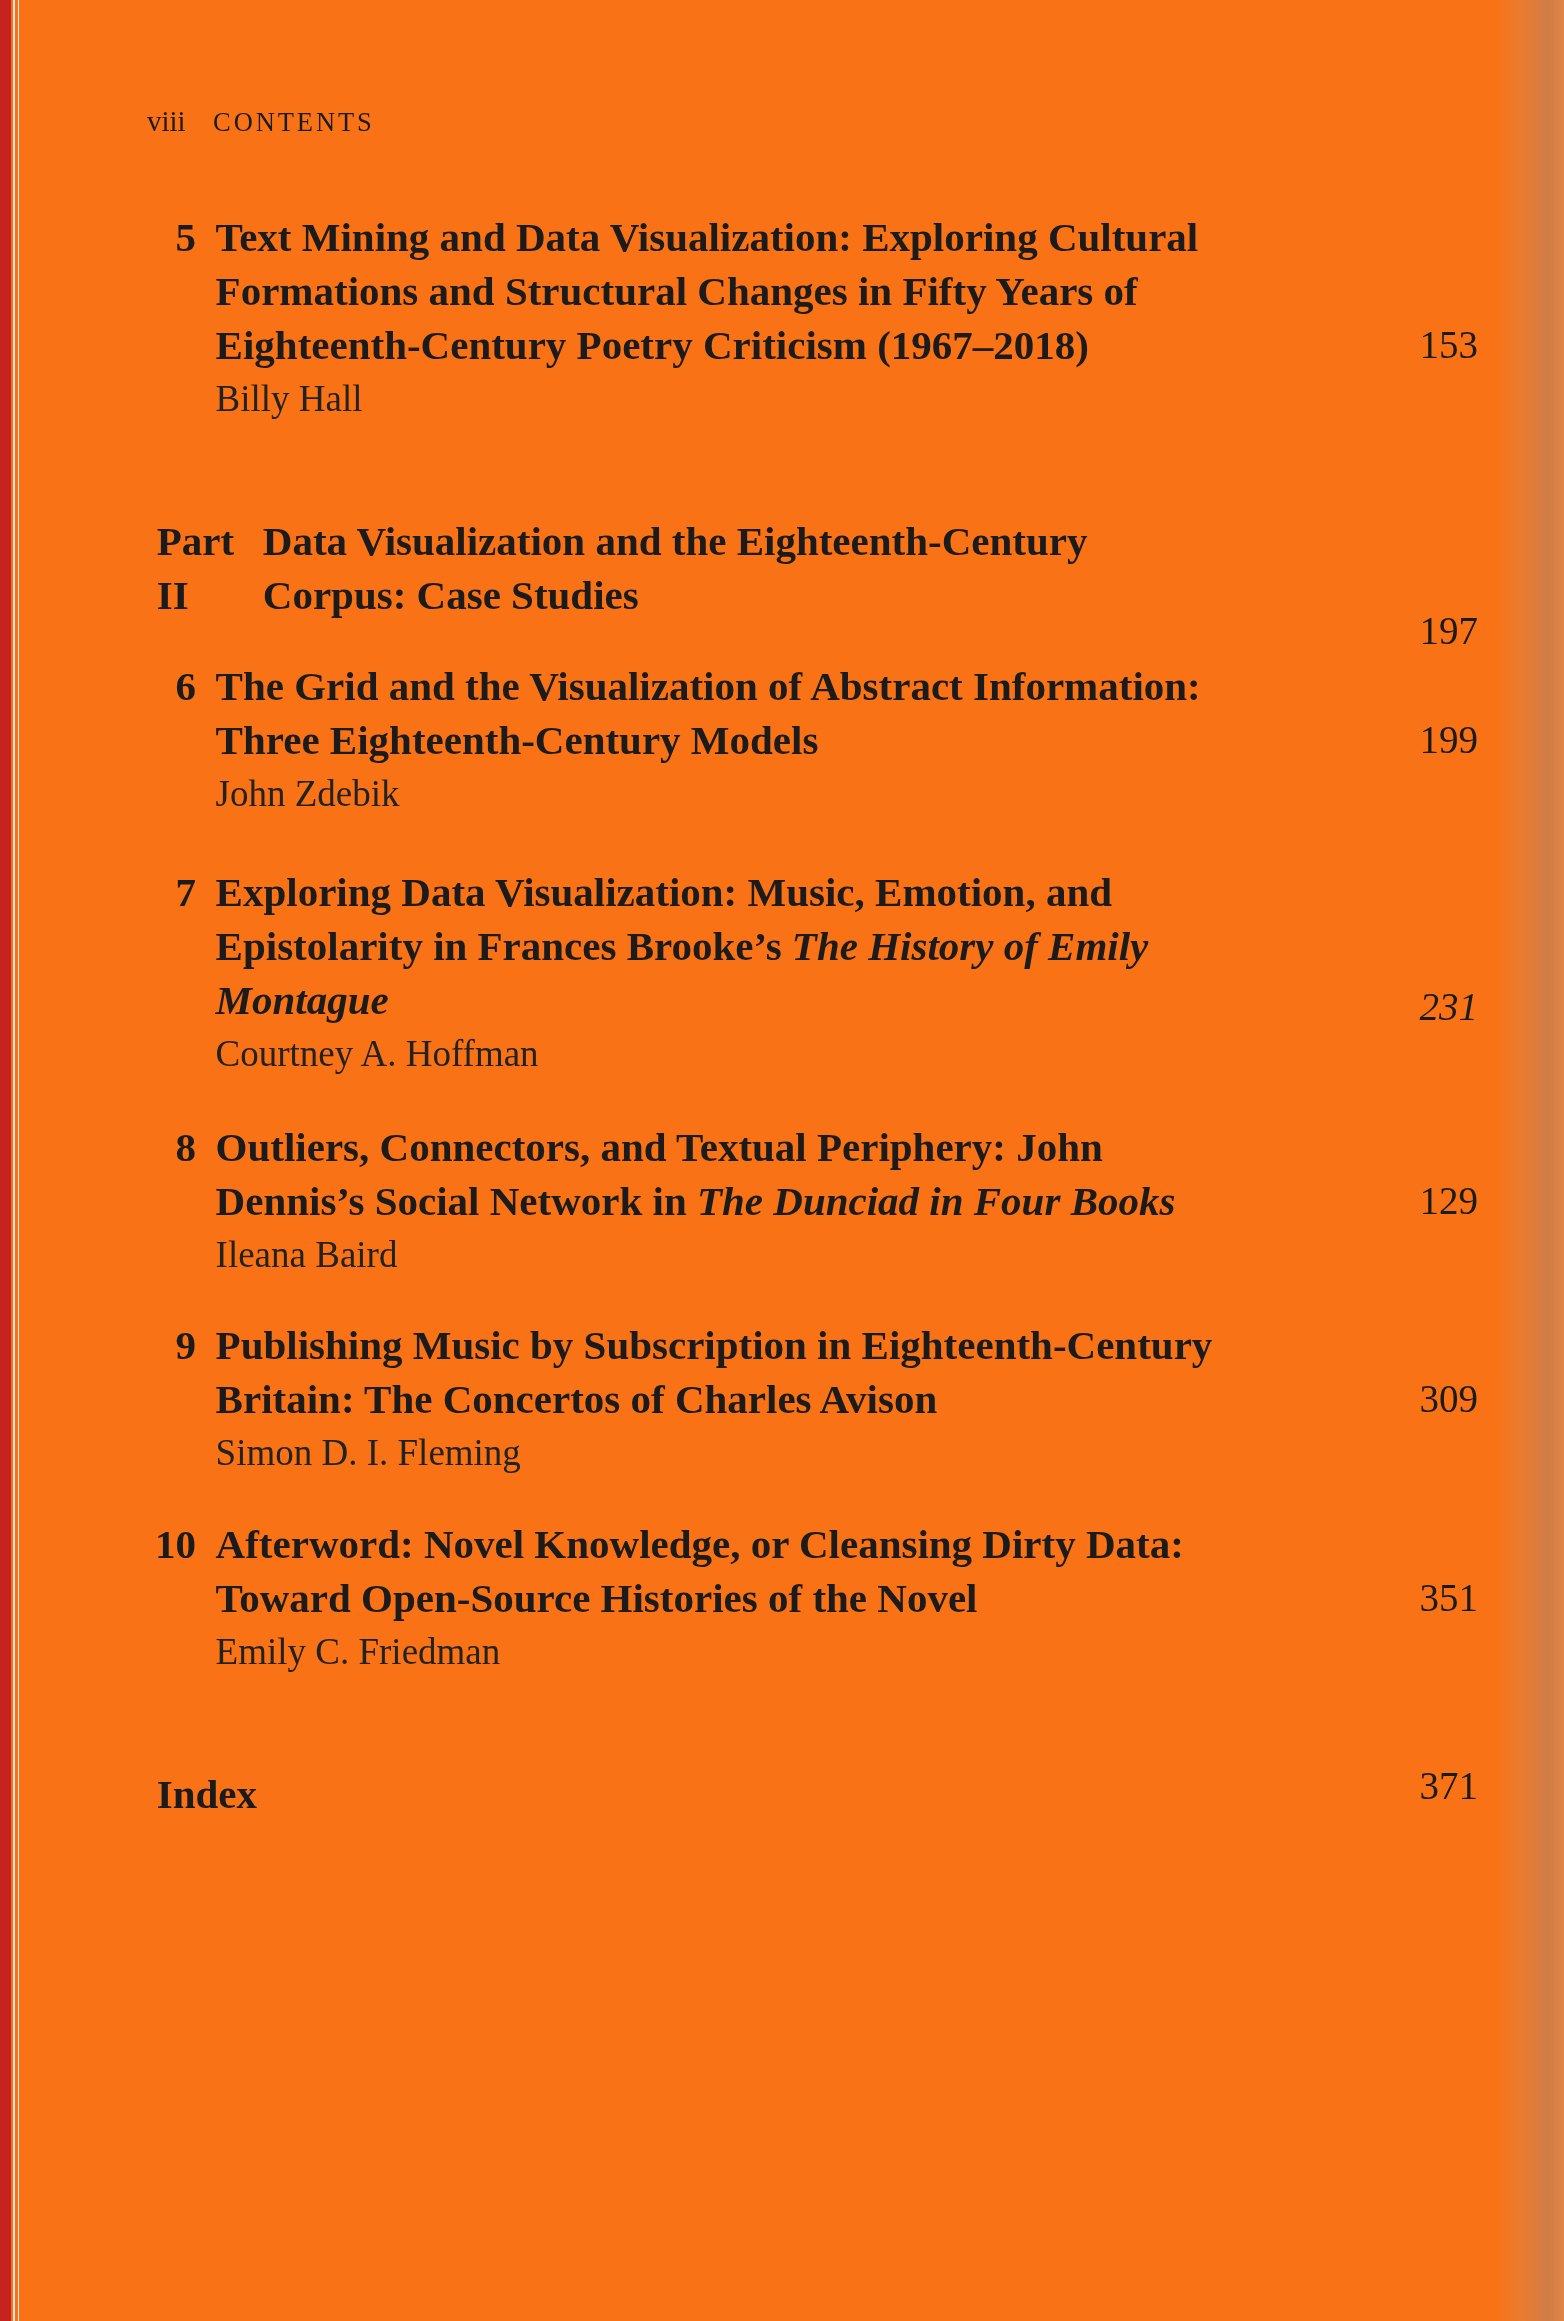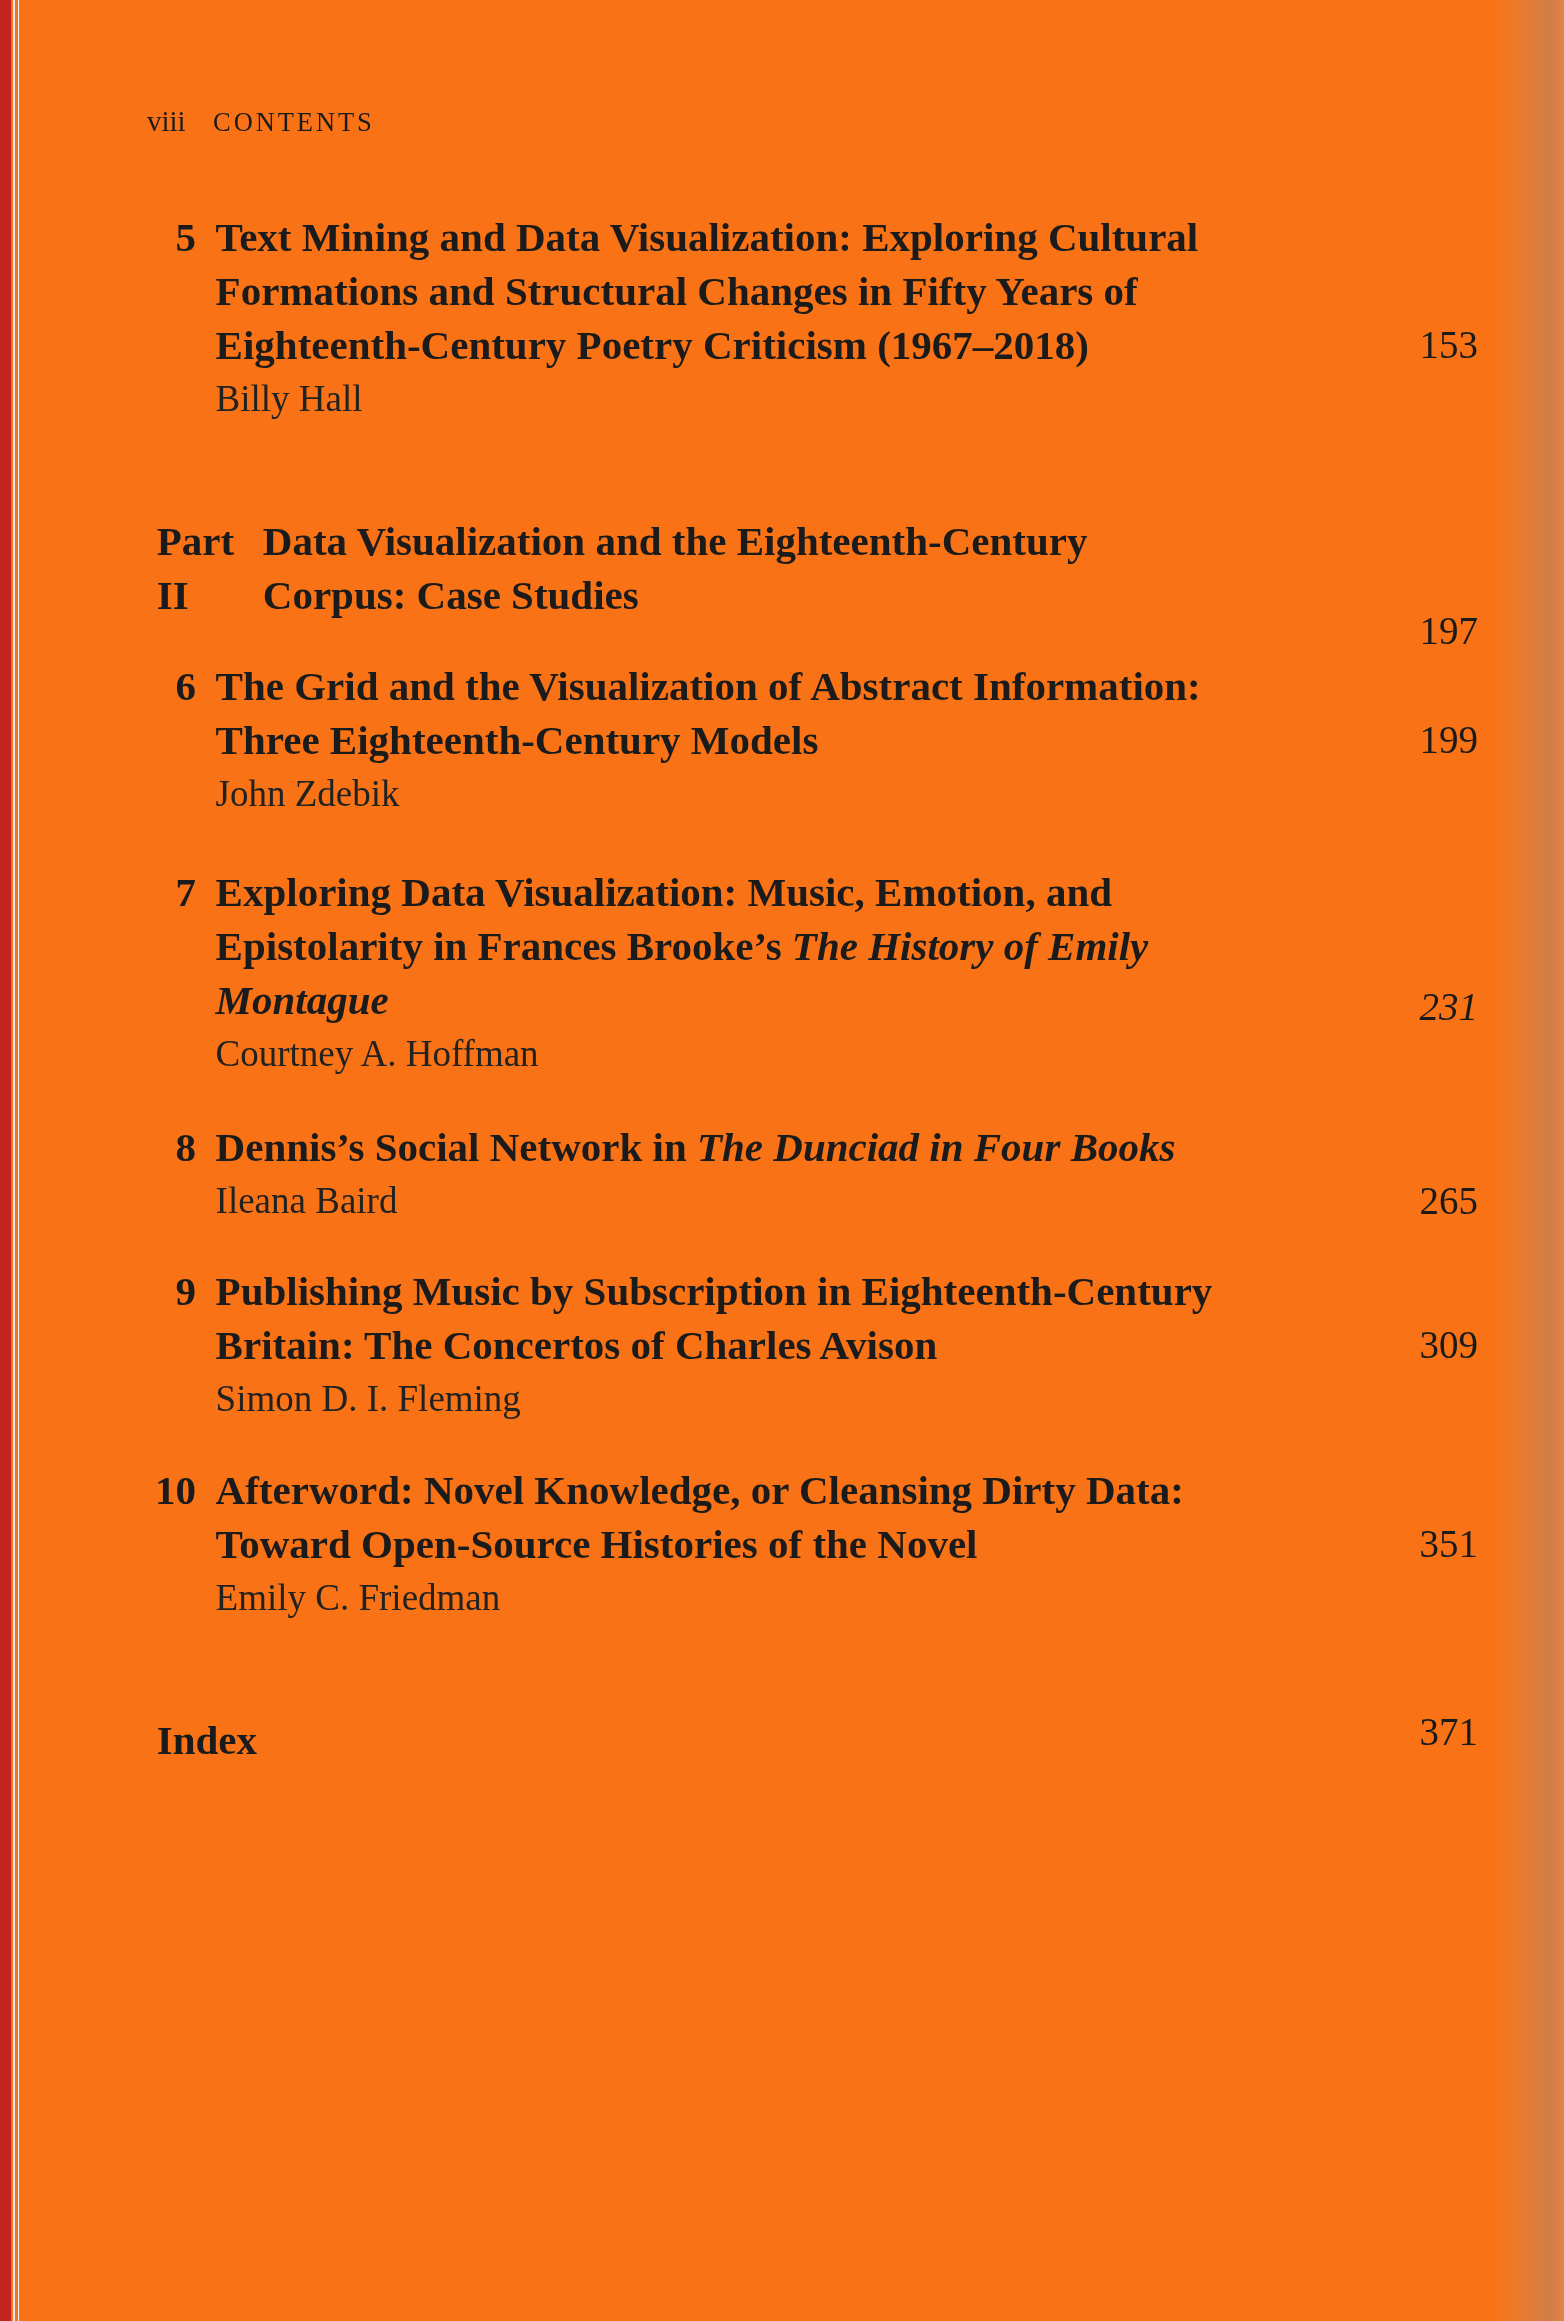--- a/index.html
+++ b/index.html
@@ -137,24 +137,25 @@
             <div class="tline"><span>Exploring Data Visualization: Music, Emotion, and</span></div>
             <div class="tline"><span>Epistolarity in Frances Brooke’s </span><span class="ital">The History of Emily</span></div>
             <div class="tline"><span class="ital">Montague</span></div>
             <div class="author">Courtney A. Hoffman</div>
           </div>
     <span class="pageno" style="top: 115px; font-style: italic;">231</span>
   </div>
         <div class="entry e3">
     <div class="num">8</div>
     <div class="lines">
+            <div class="tline"><span>Outliers, Connectors, and Textual Periphery: John</span></div>
             <div class="tline"><span>Dennis’s Social Network in </span><span class="ital">The Dunciad in Four Books</span></div>
             <div class="author">Ileana Baird</div>
           </div>
-    <span class="pageno" style="top: 54px;">265</span>
+    <span class="pageno" style="top: 54px;">129</span>
   </div>
         <div class="entry e4">
     <div class="num">9</div>
     <div class="lines">
             <div class="tline"><span>Publishing Music by Subscription in Eighteenth-Century</span></div>
             <div class="tline"><span>Britain: The Concertos of Charles Avison</span></div>
             <div class="author">Simon D. I. Fleming</div>
           </div>
     <span class="pageno" style="top: 54px;">309</span>
   </div>

